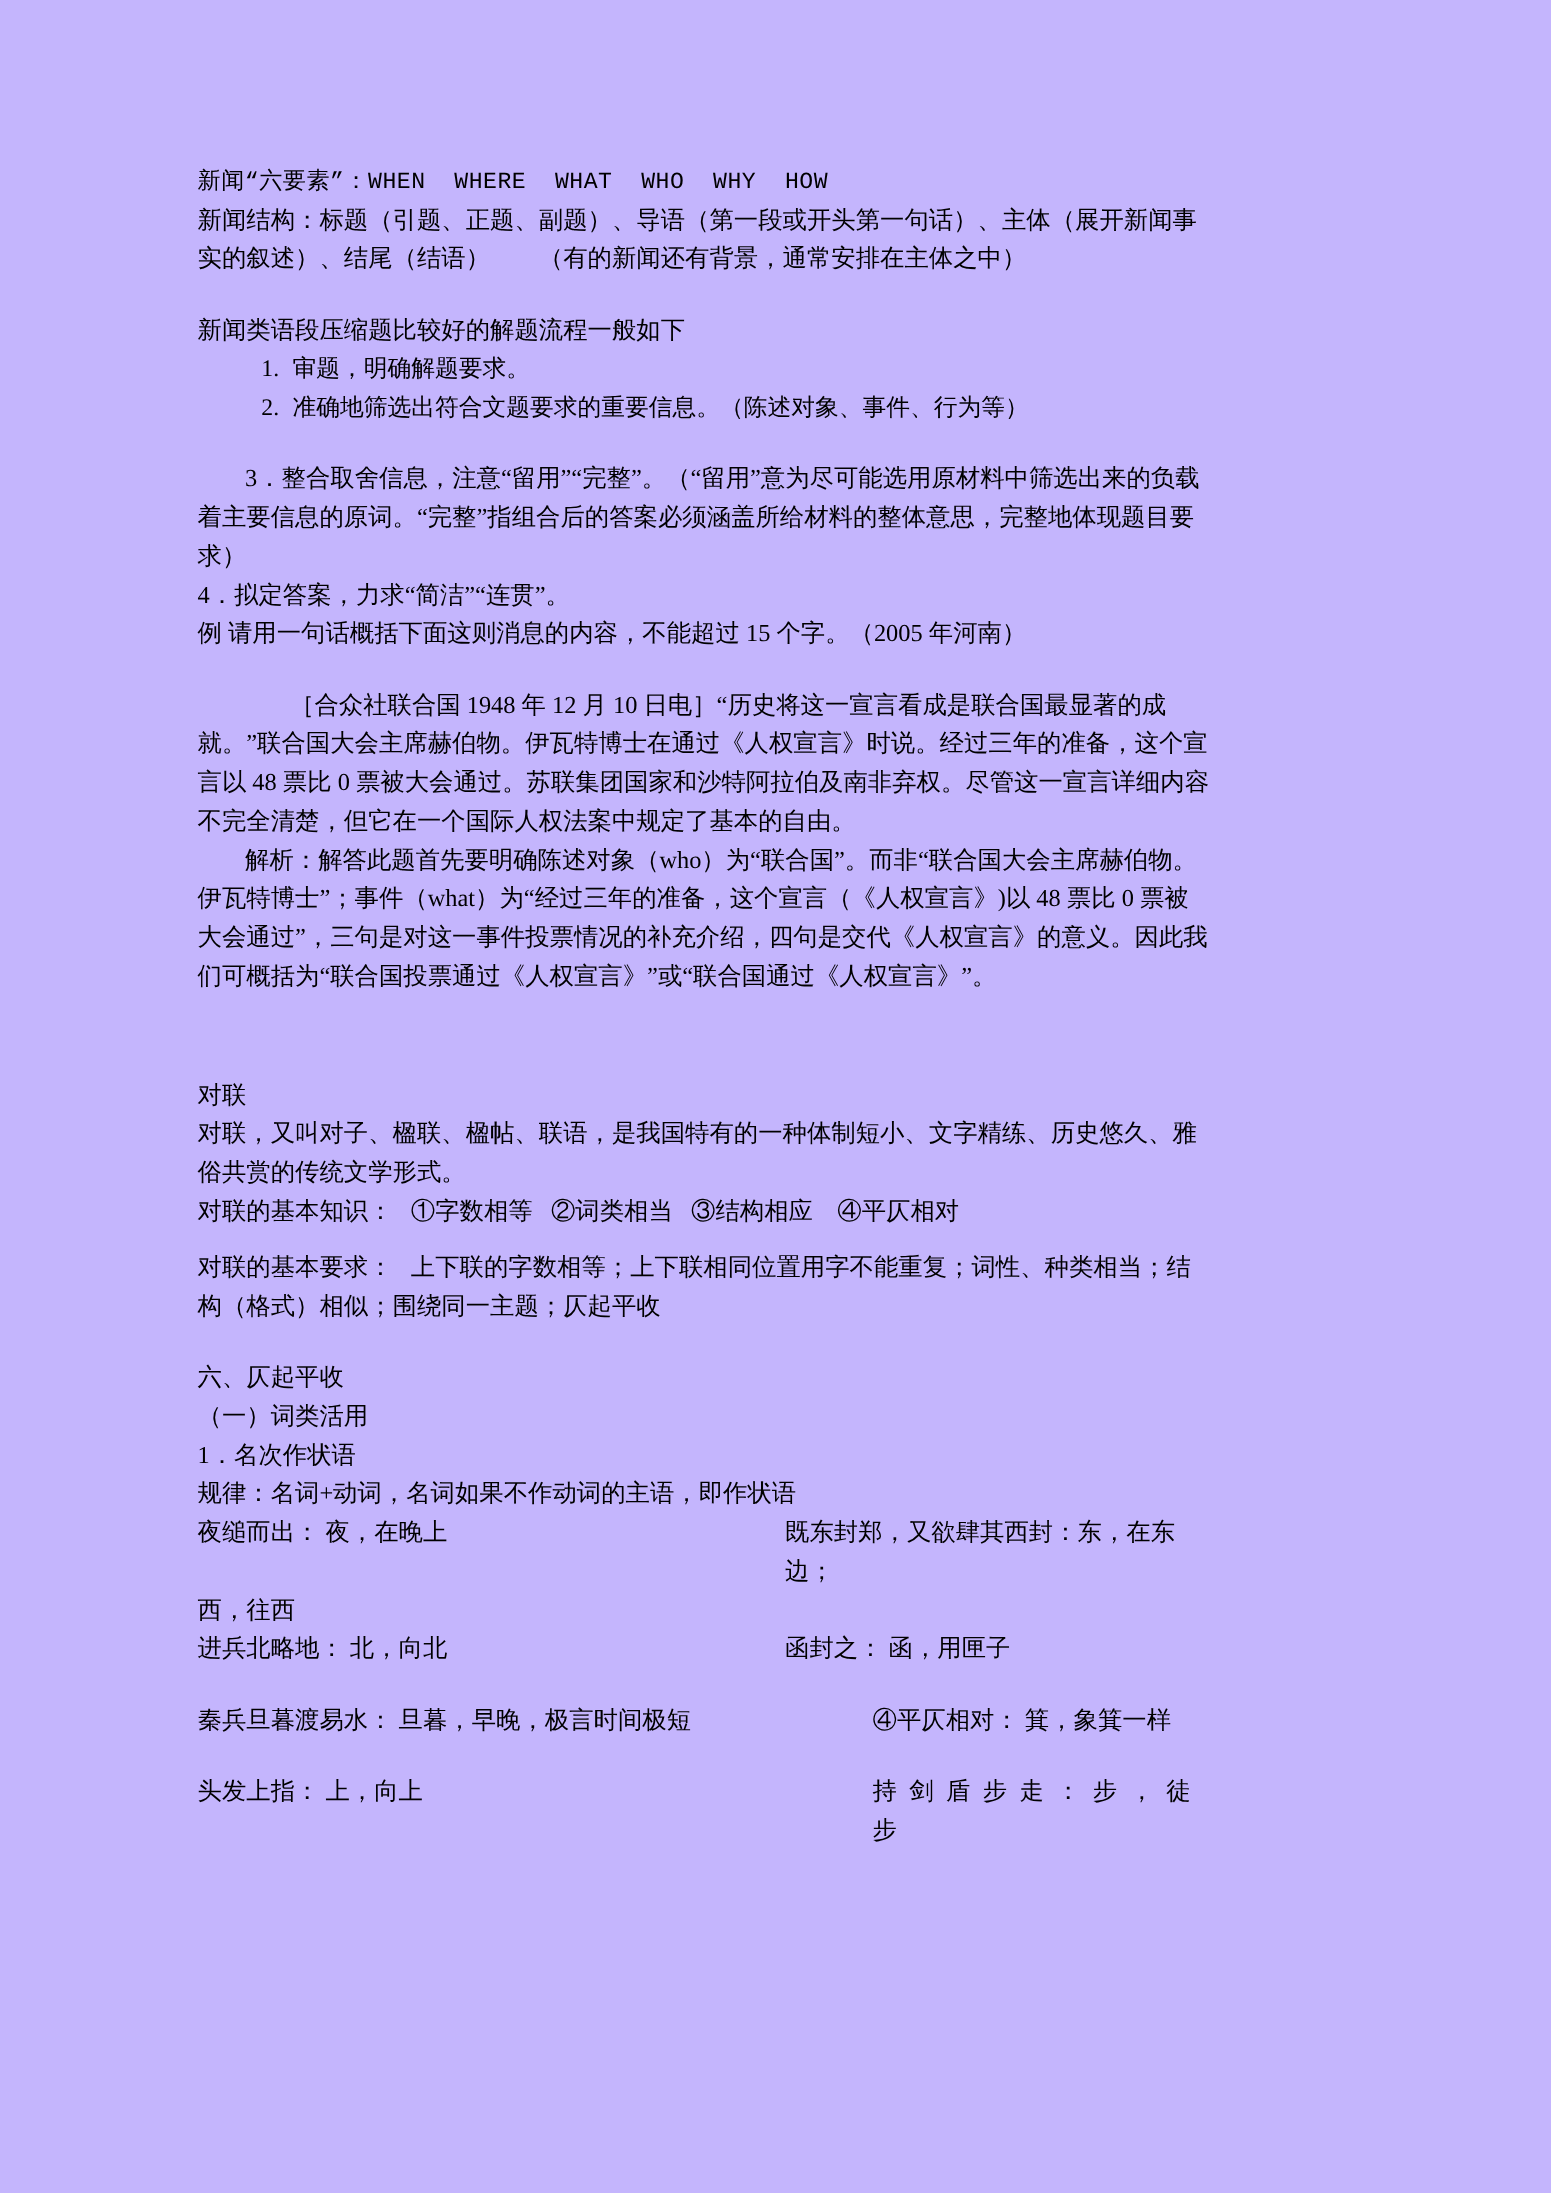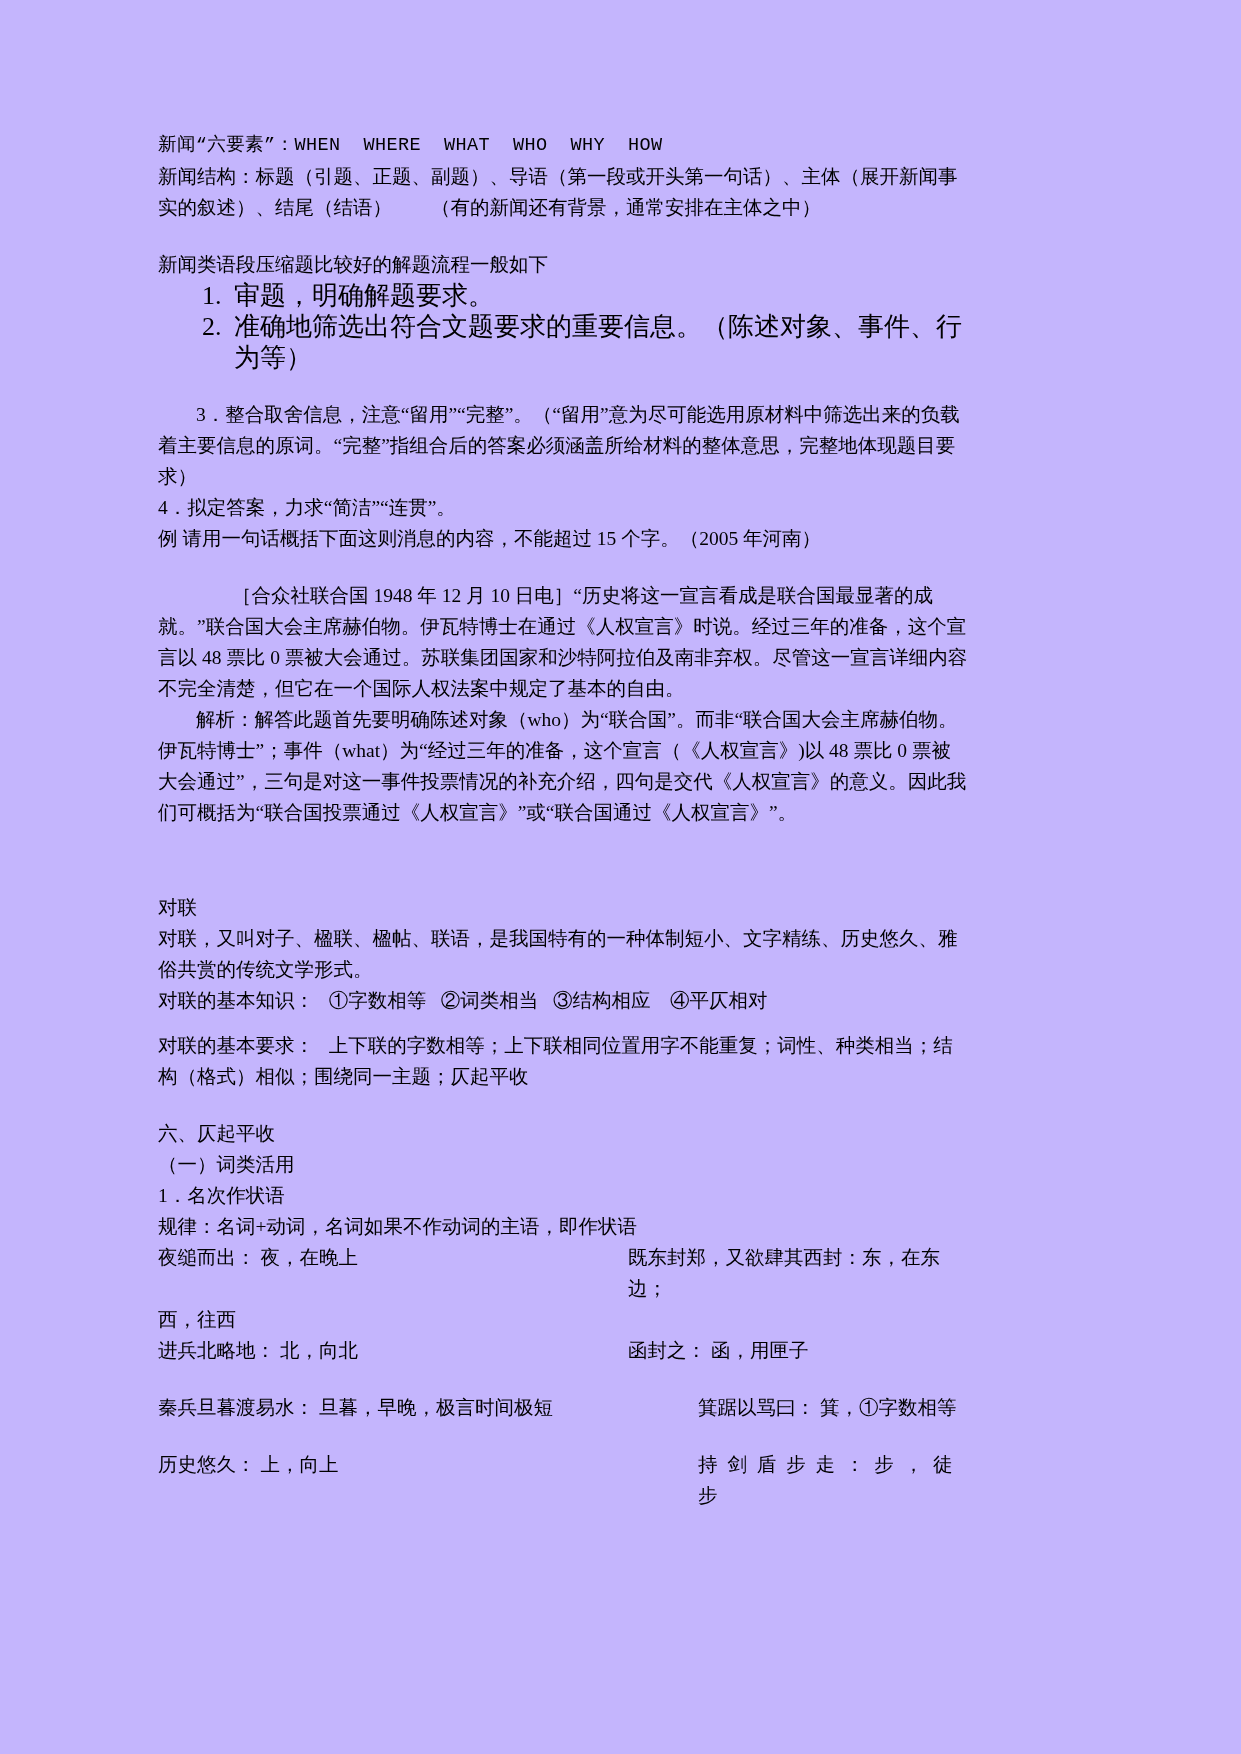--- a/index.html
+++ b/index.html
@@ -37,21 +37,21 @@
   .spacer-sm { height: 14px; }
   .spacer-md { height: 26px; }
   .spacer-xl { height: 64px; }
   .indent-first { text-indent: 38px; }
   .indent-first-lg { text-indent: 74px; }
   .olist {
     margin: 0;
     padding-left: 70px;
   }
   .olist li {
-    font-size: 26px;
+    font-size: 19px;
     line-height: 31px;
     padding-left: 6px;
   }
   .two-col {
     display: flex;
     font-size: 19.5px;
     line-height: 31px;
     justify-content: space-between;
   }
   .col-a { width: 470px; flex: 0 0 470px; }
@@ -126,24 +126,24 @@
 
     <div class="two-col">
       <div class="col-a">进兵北略地：   北，向北</div>
       <div class="col-b">函封之：   函，用匣子</div>
     </div>
 
     <div class="spacer-md"></div>
 
     <div class="two-col">
       <div class="wide-gap-a">秦兵旦暮渡易水：   旦暮，早晚，极言时间极短</div>
-      <div class="col-b">箕踞以骂曰：  箕，①字数相等</div>
+      <div class="col-b">④平仄相对：  箕，象箕一样</div>
     </div>
 
     <div class="spacer-md"></div>
 
     <div class="two-col">
-      <div class="wide-gap-a">历史悠久：   上，向上</div>
+      <div class="wide-gap-a">头发上指：   上，向上</div>
       <div class="col-b spaced">持 剑 盾 步 走 ：    步 ， 徒 步</div>
     </div>
 
   </div>
 </div>
 
 </body></html>

